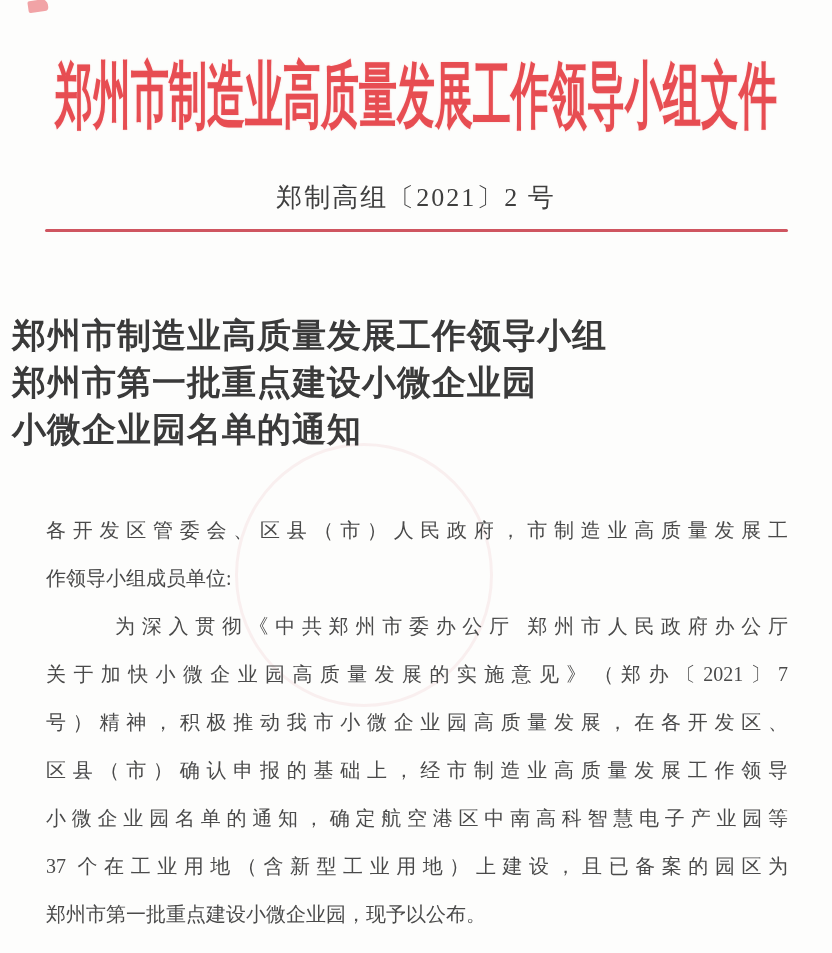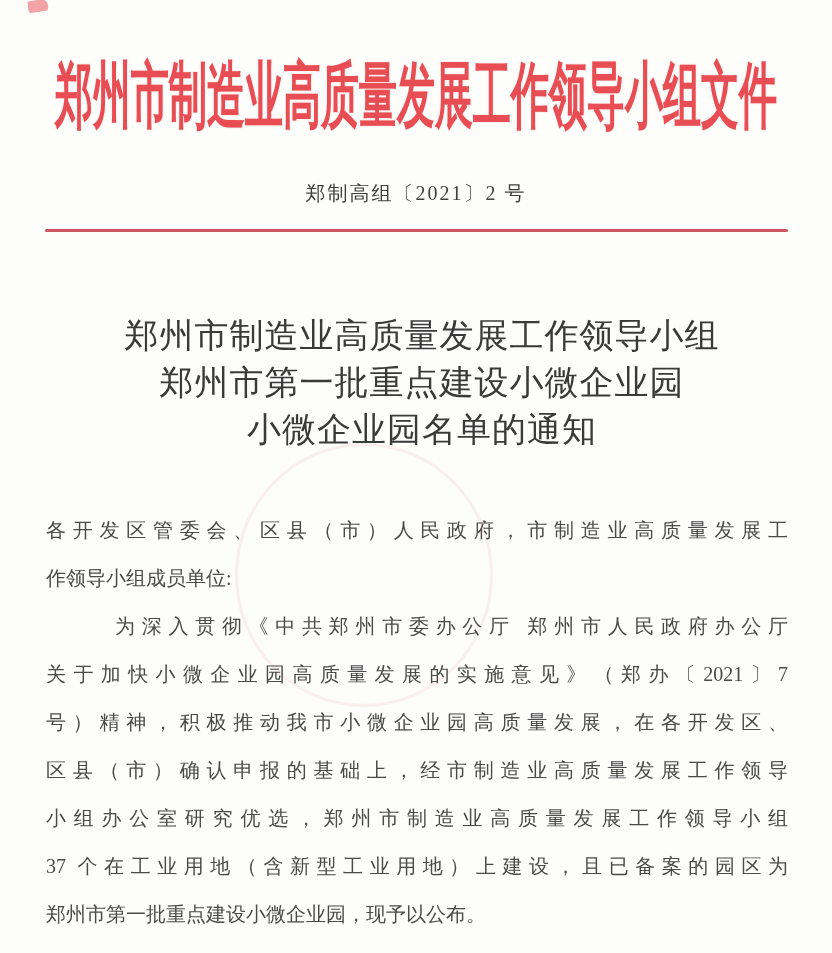--- a/index.html
+++ b/index.html
@@ -51,21 +51,21 @@
     transform-origin: center;
     text-shadow: 0 0 1px rgba(231, 77, 82, 0.35);
   }
 
   .doc-number {
     position: absolute;
     top: 180px;
     left: 0;
     right: 0;
     text-align: center;
-    font-size: 20px;
+    font-size: 26px;
     color: #3f3f3f;
     letter-spacing: 2px;
   }
 
   .red-line {
     position: absolute;
     top: 229px;
     left: 45px;
     width: 743px;
     height: 3px;
@@ -84,23 +84,22 @@
     border-radius: 50%;
     pointer-events: none;
   }
 
   .title-block {
     position: absolute;
     top: 312px;
     left: 12px;
     right: 0;
     margin: 0;
-    text-align: center;
     font-size: 34px;
-    font-weight: normal;
+    font-weight: bold;
     color: #3a3a3a;
     line-height: 47px;
     letter-spacing: 1px;
   }
 
   .body-block {
     position: absolute;
     top: 506px;
     left: 46px;
     width: 742px;
@@ -147,18 +146,18 @@
     <div>小微企业园名单的通知</div>
   </h1>
 
   <div class="body-block">
     <div class="body-line line-justify">各开发区管委会、区县（市）人民政府，市制造业高质量发展工</div>
     <div class="body-line line-left">作领导小组成员单位:</div>
     <div class="body-line line-justify line-indent">为深入贯彻《中共郑州市委办公厅 郑州市人民政府办公厅</div>
     <div class="body-line line-justify">关于加快小微企业园高质量发展的实施意见》（郑办〔2021〕7</div>
     <div class="body-line line-justify">号）精神，积极推动我市小微企业园高质量发展，在各开发区、</div>
     <div class="body-line line-justify">区县（市）确认申报的基础上，经市制造业高质量发展工作领导</div>
-    <div class="body-line line-justify">小组办公室研究优选，郑州市制造业高质量发展工作领导小组</div>
+    <div class="body-line line-justify">小微企业园名单的通知，确定航空港区中南高科智慧电子产业园等</div>
     <div class="body-line line-justify">37 个在工业用地（含新型工业用地）上建设，且已备案的园区为</div>
     <div class="body-line line-left">郑州市第一批重点建设小微企业园，现予以公布。</div>
   </div>
 
 </div>
 
 </body></html>

